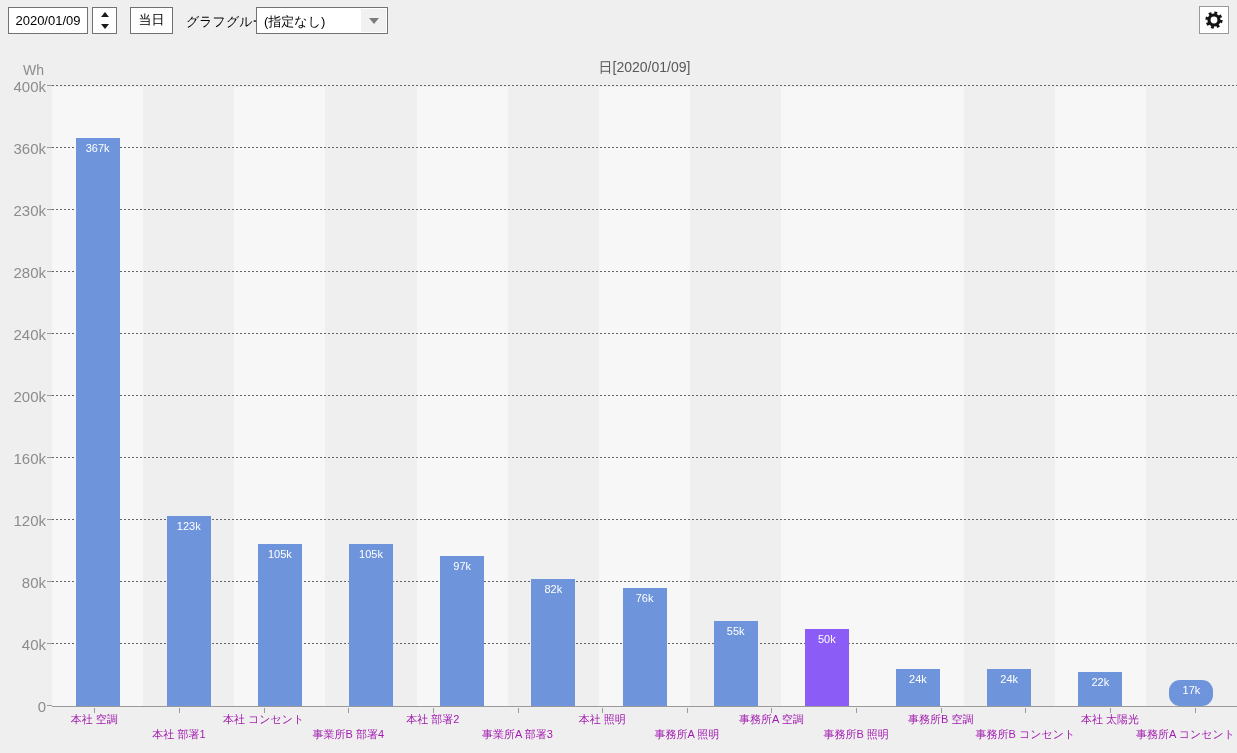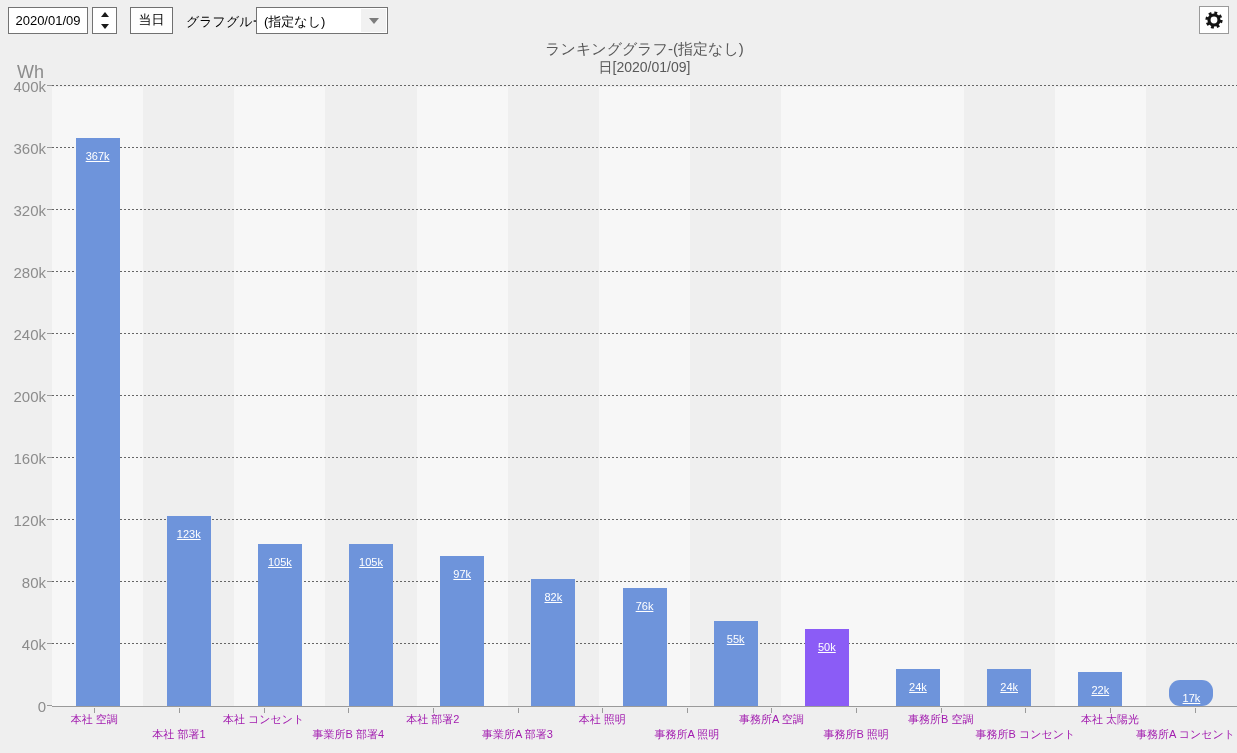--- a/index.html
+++ b/index.html
@@ -44,35 +44,35 @@
   .dd-tri { width:0; height:0; border-left:5px solid transparent; border-right:5px solid transparent; border-top:6px solid #7c7c7c; }
   .gear-btn {
     position:absolute; left:1199px; top:6px; width:30px; height:28px;
     background:#ffffff; border:1px solid #9a9a9a;
     display:flex; align-items:center; justify-content:center;
   }
 
   
   .chart-title { position:absolute; left:52px; top:40px; width:1185px; text-align:center; font-size:15px; color:#595959; }
   .chart-subtitle { position:absolute; left:52px; top:59px; width:1185px; text-align:center; font-size:14px; color:#595959; }
-  .y-unit { position:absolute; left:0; top:62px; width:44px; text-align:right; font-size:18px; color:#8c8c8c; }
+  .y-unit { position:absolute; left:0; top:62px; width:44px; text-align:right; font-size:14px; color:#8c8c8c; }
 
   
   #plot {
     position:absolute; left:52px; top:87px; width:1185px; height:620px;
     display:flex; border-bottom:1px solid #9a9a9a;
   }
   .band { flex:1; position:relative; }
   .band-light { background:#f7f7f7; }
   .band-dark { background:#efefef; }
   .bar {
     position:absolute; bottom:0; left:50%; transform:translateX(-50%);
     width:44px; z-index:2;
   }
-  .bar-label { padding-top:12px; text-align:center; font-size:11px; color:#ffffff;text-decoration:underline; }
+  .bar-label { padding-top:4px; text-align:center; font-size:11px; color:#ffffff; }
   .gridline {
     position:absolute; left:0; right:0; height:1px; z-index:1;
     background:repeating-linear-gradient(90deg,#666 0 2px,transparent 2px 4px);
   }
   .ytick-mark { position:absolute; left:-5px; width:5px; height:1px; background:#9a9a9a; }
 
   
   #yaxis { position:absolute; left:0; top:87px; width:46px; height:620px; }
   .ylabel { position:absolute; right:0; font-size:15px; color:#8c8c8c; line-height:14px; white-space:nowrap; }
   #xaxis { position:absolute; left:52px; top:708px; width:1185px; height:42px; }
@@ -103,21 +103,20 @@
       </span>
     </div>
     <button class="gear-btn">
       <svg width="20" height="20" viewBox="0 0 20 20">
         <circle cx="10" cy="10" r="6.6" fill="none" stroke="#141414" stroke-width="4" stroke-dasharray="2.6 2.6"></circle>
         <circle cx="10" cy="10" r="5" fill="none" stroke="#141414" stroke-width="3.2"></circle>
       </svg>
     </button>
   </div>
 
-  <div class="chart-title">ランキンググラフ-(指定なし)</div>
   <div class="chart-subtitle">日[2020/01/09]</div>
   <div class="y-unit">Wh</div>
 
   <div id="plot">
       <div class="band band-light">
         <div class="bar" style="height: 91.75%; background: rgb(110, 148, 219);">
           <div class="bar-label">367k</div>
         </div>
       </div>
       <div class="band band-dark">
@@ -204,21 +203,21 @@
     </div>
   <div id="yaxis">
       <div class="ylabel" style="bottom: -7px;">0</div>
       <div class="ylabel" style="bottom: 55px;">40k</div>
       <div class="ylabel" style="bottom: 117px;">80k</div>
       <div class="ylabel" style="bottom: 179px;">120k</div>
       <div class="ylabel" style="bottom: 241px;">160k</div>
       <div class="ylabel" style="bottom: 303px;">200k</div>
       <div class="ylabel" style="bottom: 365px;">240k</div>
       <div class="ylabel" style="bottom: 427px;">280k</div>
-      <div class="ylabel" style="bottom: 489px;">320k</div>
+      <div class="ylabel" style="bottom: 489px;">230k</div>
       <div class="ylabel" style="bottom: 551px;">360k</div>
       <div class="ylabel" style="bottom: 613px;">400k</div>
     </div>
   <div id="xaxis">
       <div class="xtick-mark" style="left: 3.57143%;"></div>
       <div class="xlabel" style="top: 4px; left: 3.57143%;">本社 空調</div>
       <div class="xtick-mark" style="left: 10.7143%;"></div>
       <div class="xlabel" style="top: 19px; left: 10.7143%;">本社 部署1</div>
       <div class="xtick-mark" style="left: 17.8571%;"></div>
       <div class="xlabel" style="top: 4px; left: 17.8571%;">本社 コンセント</div>

